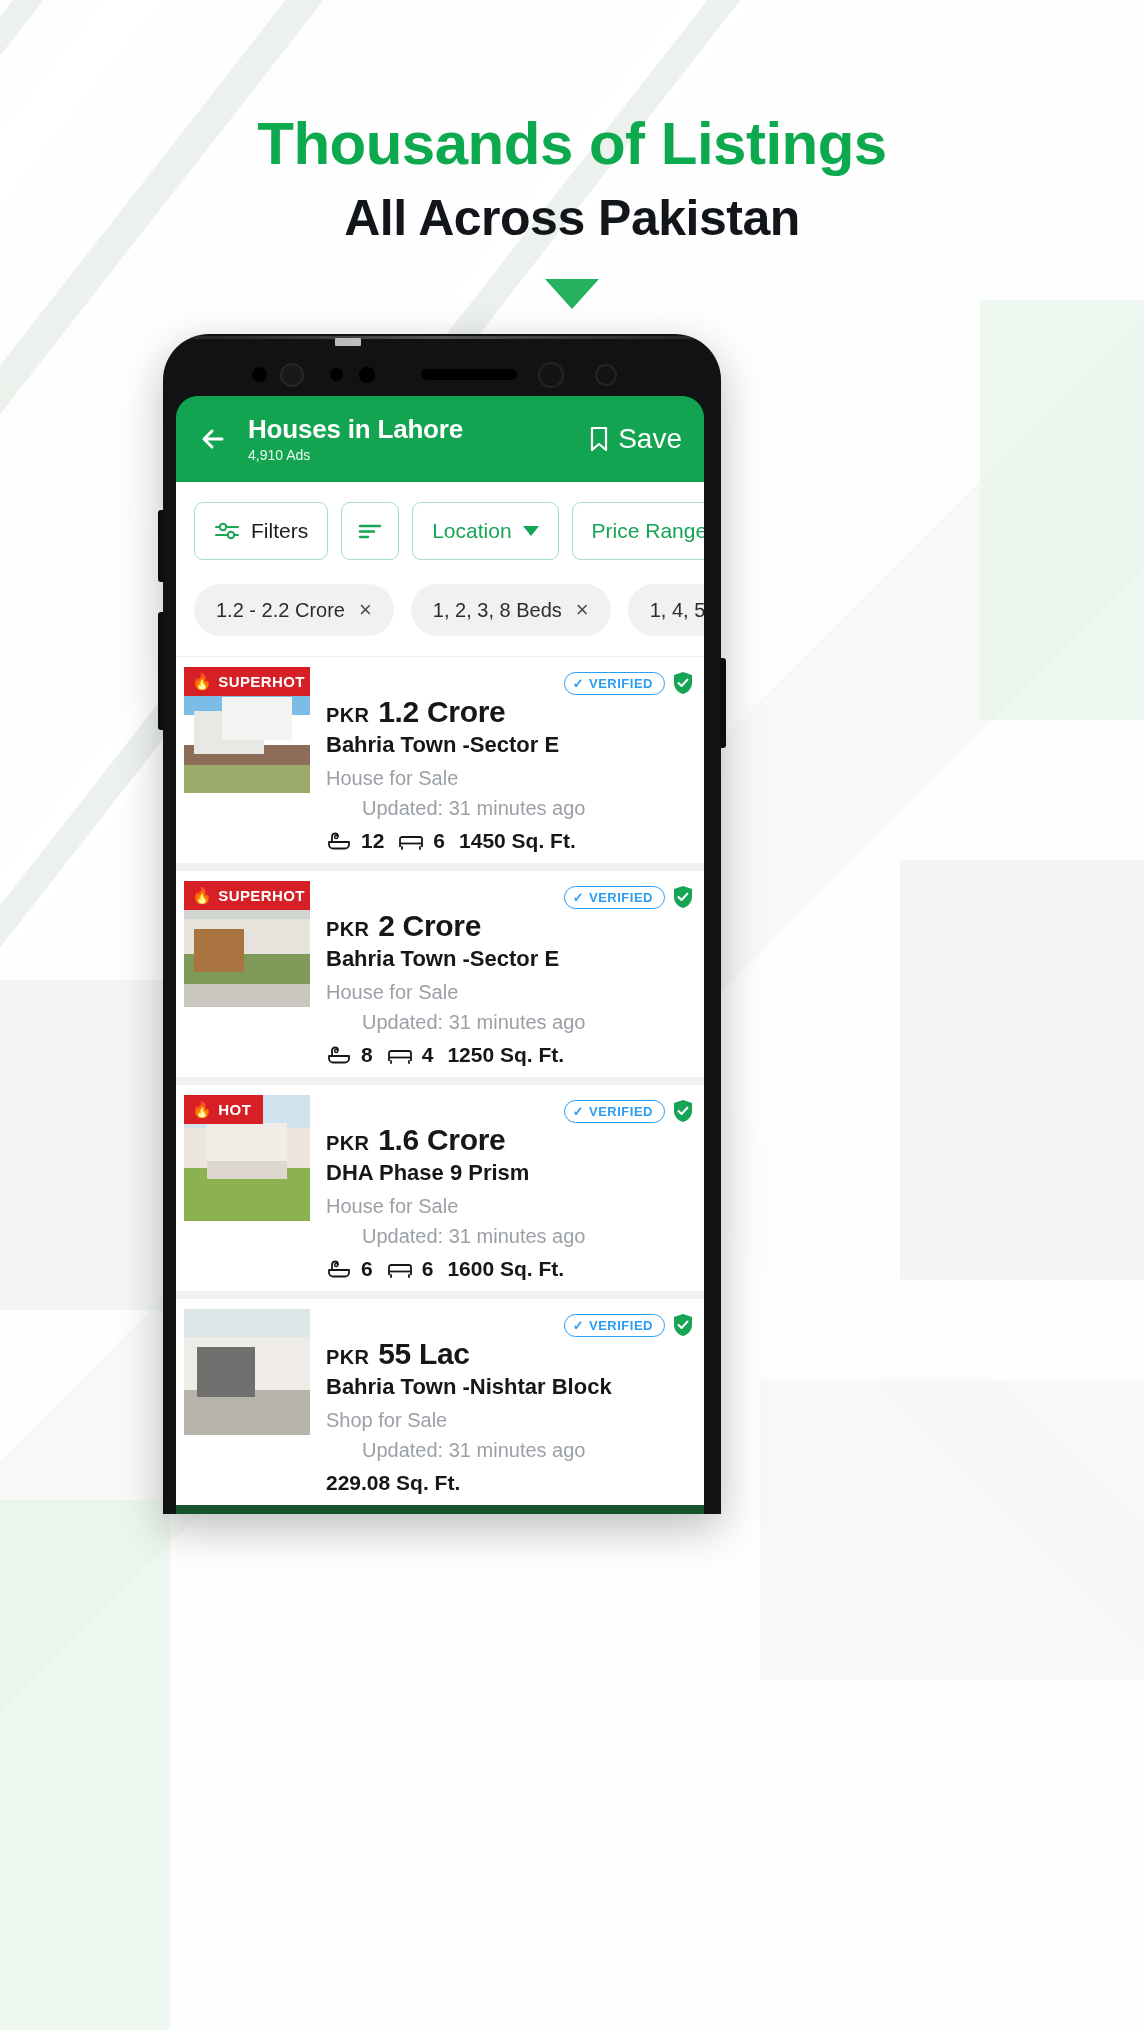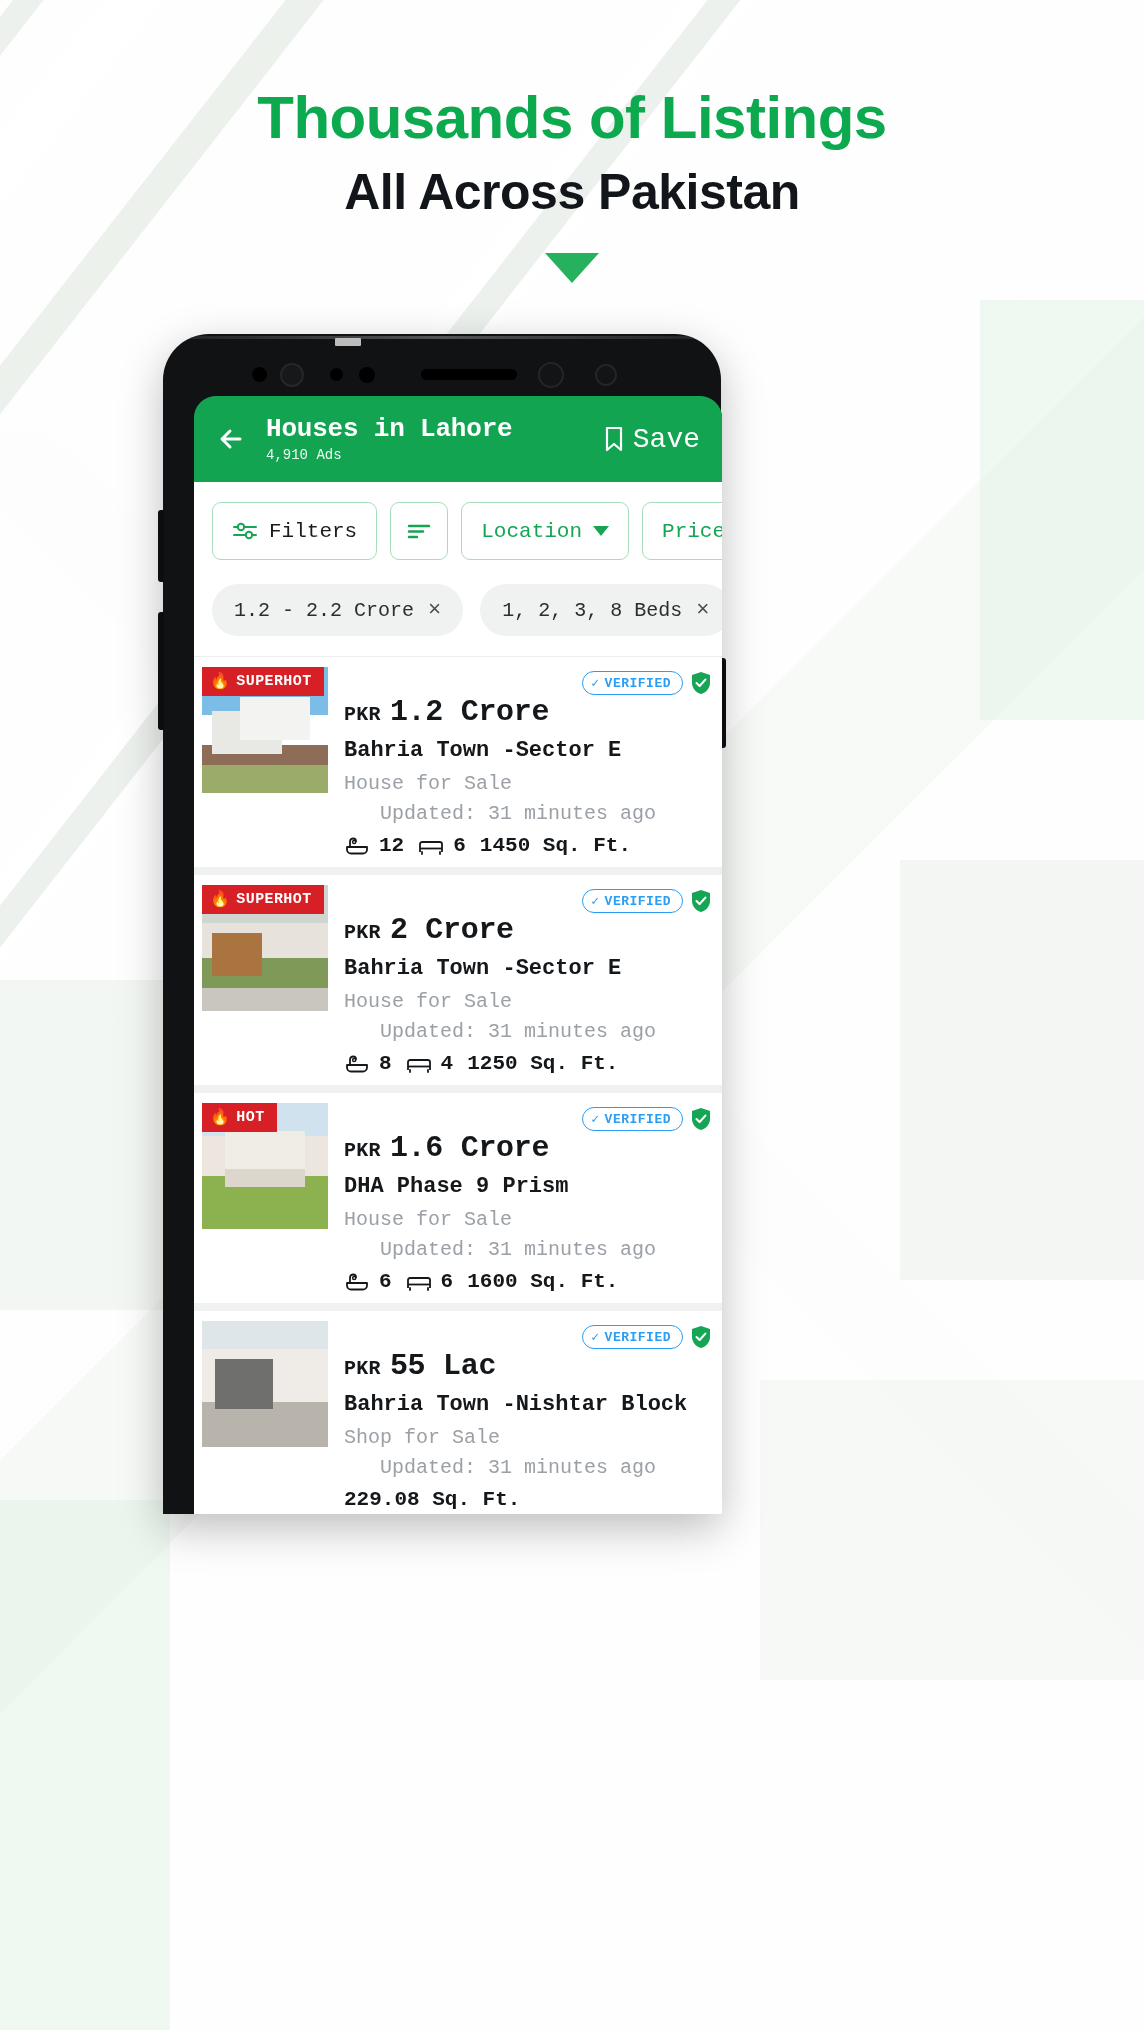--- a/index.html
+++ b/index.html
@@ -44,20 +44,21 @@
     top: 86px; left: 0; right: 0;
     text-align: center;
     z-index: 5;
   }
   .headline-1 {
     font-size: 60px;
     font-weight: bold;
     color: #0da94f;
     letter-spacing: -0.5px;
     line-height: 1.08;
+    margin-top: 26px;
   }
   .headline-2 {
     font-size: 50px;
     font-weight: bold;
     color: #12161a;
     letter-spacing: -0.5px;
     margin-top: 14px;
     line-height: 1.08;
   }
   .arrow-down {
@@ -118,27 +119,26 @@
   .side-btn.b2 { top: 278px; height: 118px; }
   .side-btn.right {
     left: auto; right: -5px;
     border-radius: 0 3px 3px 0;
     top: 324px; height: 90px;
   }
 
   
   .screen {
     position: absolute;
-    left: 31px; top: 62px;
+    left: 13px; top: 62px;
     width: 528px;
     height: 1118px;
     background: #14532d;
     border-radius: 22px 22px 0 0;
     overflow: hidden;
-    font-family: Liberation Mono, monospace;
   }
 
   
   .app-header {
     background: #13a452;
     height: 86px;
     display: flex;
     align-items: center;
     padding: 0 22px 0 18px;
   }
@@ -291,21 +291,21 @@
     align-items: baseline;
     gap: 9px;
     margin-top: -2px;
   }
   .cur { font-size: 20px; font-weight: bold; color: #15181b; letter-spacing: 0.3px; }
   .amt { font-size: 30px; font-weight: bold; color: #15181b; letter-spacing: -0.3px; }
   .loc {
     font-size: 22px;
     font-weight: bold;
     color: #15181b;
-    margin-top: 9px;
+    margin-top: 3px;
     white-space: nowrap;
   }
   .ptype { font-size: 20px; color: #9aa0a6; margin-top: 9px; }
   .upd { font-size: 20px; color: #9aa0a6; margin-top: 7px; margin-left: 36px; }
   .specs {
     display: flex;
     align-items: center;
     gap: 0;
     margin-top: 9px;
     font-size: 21px;

